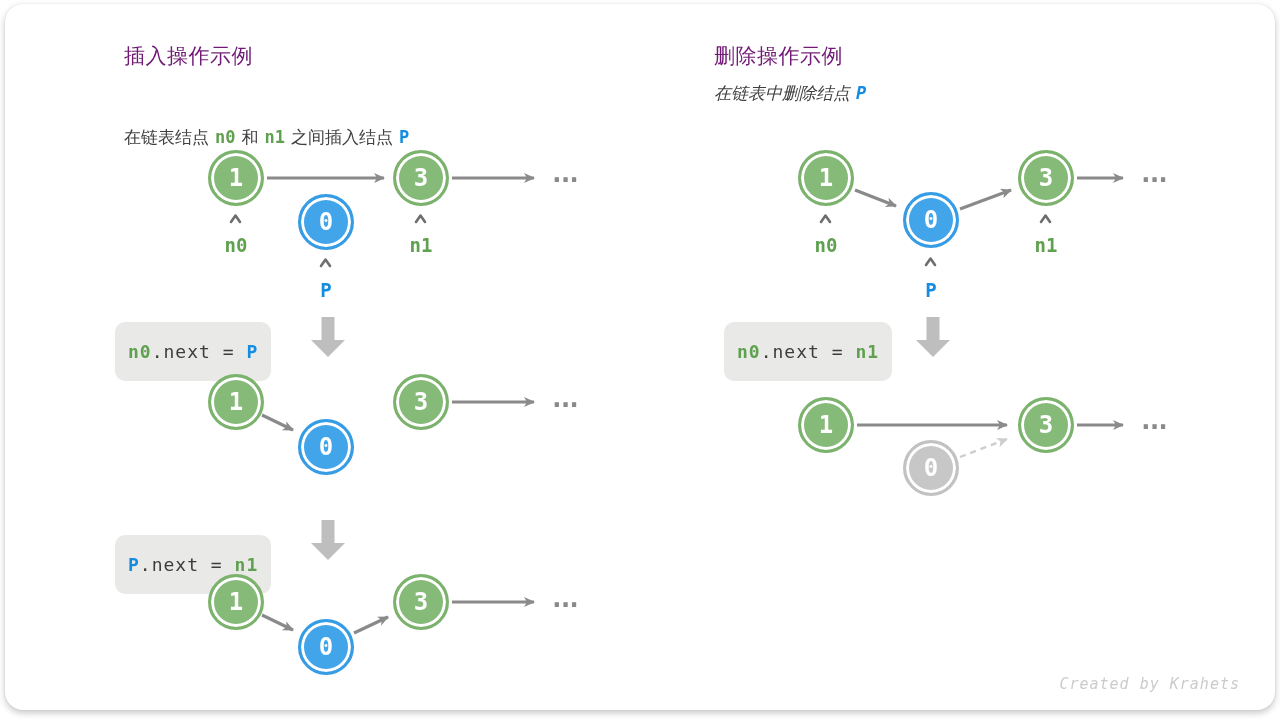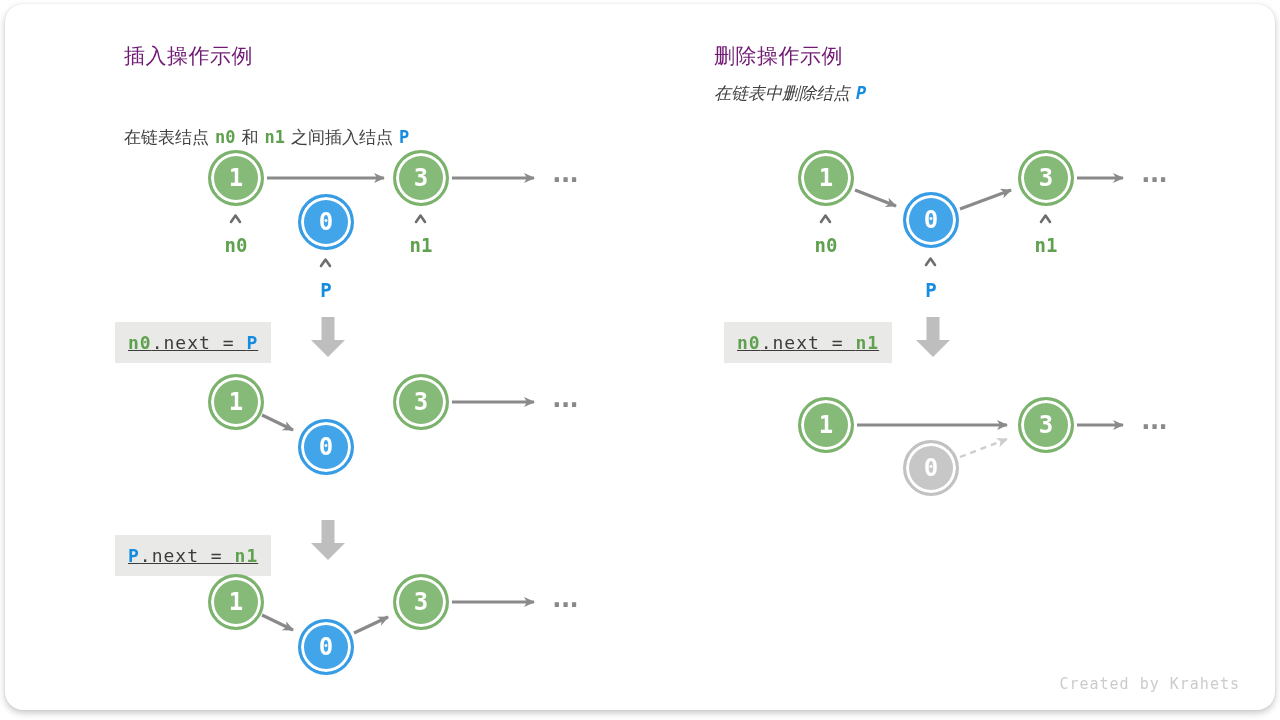--- a/index.html
+++ b/index.html
@@ -18,31 +18,31 @@
         box-shadow:inset 0 0 0 3px #fff;display:flex;align-items:center;justify-content:center;
         font-family:"DejaVu Sans Mono","Liberation Mono",monospace;font-weight:bold;font-size:24px;color:#fff;}
   .node.green{background:#86ba78;border-color:#7bb26c;}
   .node.blue{background:#42a4e9;border-color:#369ce5;}
   .node.gray{background:#c7c7c7;border-color:#c2c2c2;}
 
   .ptr-label{position:absolute;width:60px;text-align:center;
         font-family:"DejaVu Sans Mono","Liberation Mono",monospace;font-weight:bold;font-size:19px;}
   .caret{position:absolute;width:15px;height:11px;}
 
-  .code-box{position:absolute;background:#e9e9e7;border-radius:0;padding:10px 13px;
+  .code-box{position:absolute;background:#e9e9e7;border-radius:10px;padding:19px 13px;
         font-family:"DejaVu Sans Mono","Liberation Mono",monospace;font-size:18px;letter-spacing:1px;
-        color:#3c3c3c;white-space:pre;text-decoration:underline;}
+        color:#3c3c3c;white-space:pre;}
   .code-box b{font-weight:bold;}
 
   .dots{position:absolute;width:40px;height:30px;line-height:30px;
         font-family:"DejaVu Sans Mono","Liberation Mono",monospace;font-weight:bold;font-size:26px;
         letter-spacing:-7px;color:#8a8a8a;}
 
   .credit{position:absolute;right:40px;top:675px;font-family:"DejaVu Sans Mono","Liberation Mono",monospace;
-        font-size:15px;color:#cbcbcb;letter-spacing:1px;}
+        font-size:15px;color:#cbcbcb;letter-spacing:1px;font-style:italic;}
 </style>
 </head>
 <body>
 
 <div class="card"></div>
 
 <svg class="layer" viewBox="0 0 1280 720">
   <defs>
     <marker id="ah" markerUnits="userSpaceOnUse" markerWidth="14" markerHeight="12" refX="10" refY="5" orient="auto">
       <path d="M0,0 L11,5 L0,10 L3,5 Z" fill="#8a8a8a"></path>

